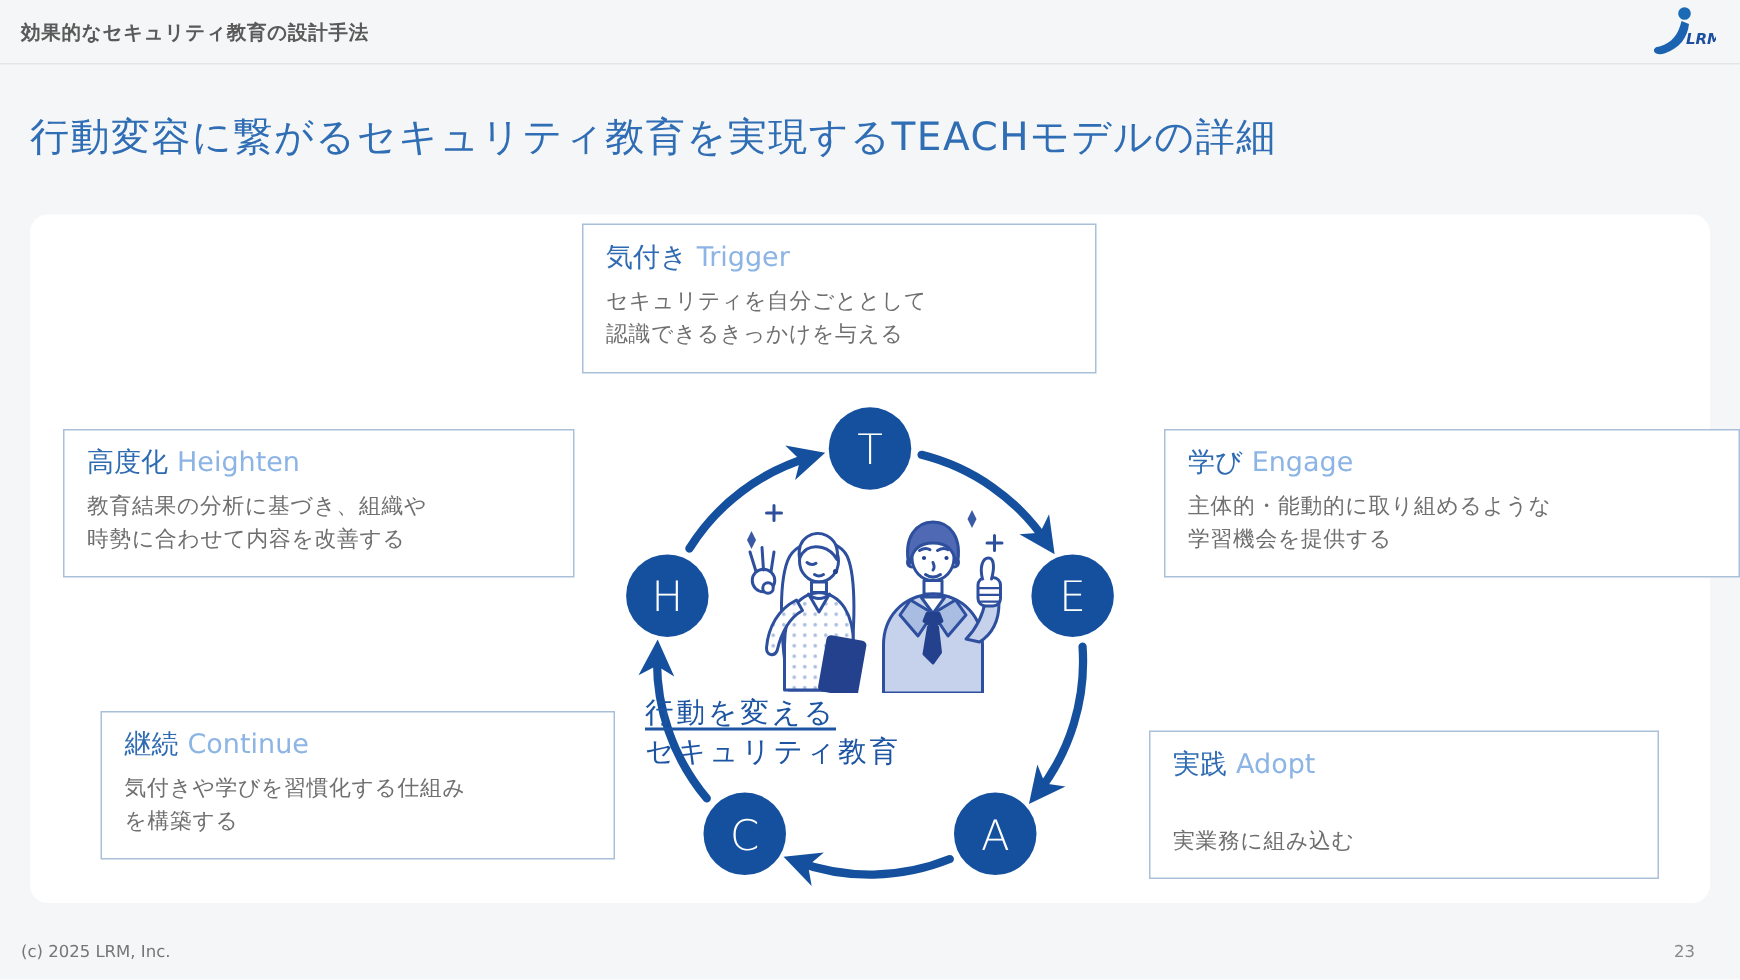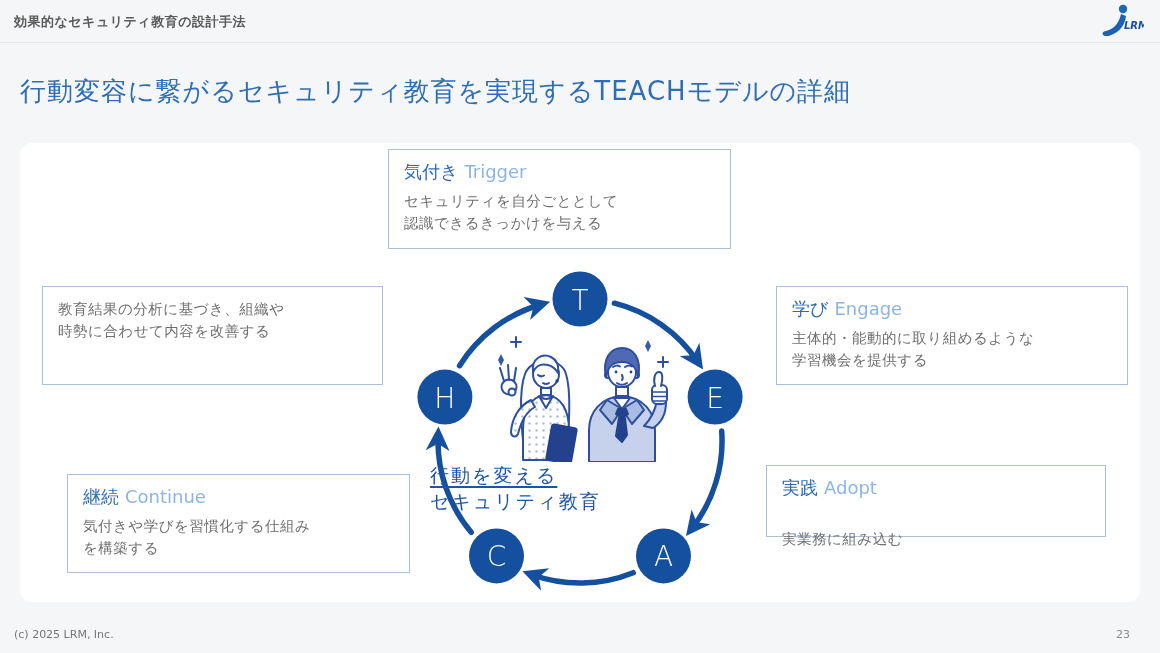--- a/index.html
+++ b/index.html
@@ -18,23 +18,23 @@
   .panel{position:absolute;left:20px;top:143px;width:1120px;height:459px;background:#ffffff;border-radius:12px;}
 
   
   .card{position:absolute;background:#fff;border:1px solid #aabfd9;box-sizing:border-box;padding:11px 15px 10px 15px;}
   .card-title{font-size:18px;line-height:1.2;margin-bottom:7px;white-space:nowrap;}
   .card-title .jp{color:#2e6bb2;}
   .card-title .en{color:#8cb4e4;margin-left:6px;}
   .card-body{font-size:14.5px;color:#6f6f6f;line-height:1.52;letter-spacing:.5px;}
   .card-trigger {left:368px;top:6px;  width:343px;height:100px;}
   .card-heighten{left:22px; top:143px;width:341px;height:99px;}
-  .card-engage  {left:756px;top:143px;width:352px;height:99px;}
+  .card-engage  {left:756px;top:143px;width:384px;height:99px;}
   .card-continue{left:47px; top:331px;width:343px;height:99px;}
-  .card-adopt   {left:746px;top:322px;width:340px;height:72px;}
+  .card-adopt   {left:746px;top:344px;width:340px;height:99px;}
 
   
   .diagram{position:absolute;left:360px;top:107px;}
   .people{position:absolute;left:465px;top:187px;}
   .cycle-letter{font-size:28px;font-weight:200;fill:#ffffff;font-family:"DejaVu Sans","Liberation Sans",sans-serif;}
   .center-text{position:absolute;left:410px;top:319px;width:300px;color:#1d55a3;font-size:19px;letter-spacing:2px;line-height:26px;}
   .center-text .u{text-decoration:underline;text-underline-offset:4px;text-decoration-thickness:1.5px;}
 
   
   .copyright{position:absolute;left:14px;bottom:12px;font-size:11px;color:#767676;}
@@ -162,20 +162,23 @@
       <div class="card-title">
         <span class="jp">気付き</span><span class="en">Trigger</span>
       </div>
       <div class="card-body">
         <span>セキュリティを自分ごととして</span><br>
         <span>認識できるきっかけを与える</span>
       </div>
     </div>
 
     <div class="card card-heighten">
+      <div class="card-title">
+        <span class="jp">高度化</span><span class="en">Heighten</span>
+      </div>
       <div class="card-body">
         <span>教育結果の分析に基づき、組織や</span><br>
         <span>時勢に合わせて内容を改善する</span>
       </div>
     </div>
 
     <div class="card card-engage">
       <div class="card-title">
         <span class="jp">学び</span><span class="en">Engage</span>
       </div>

